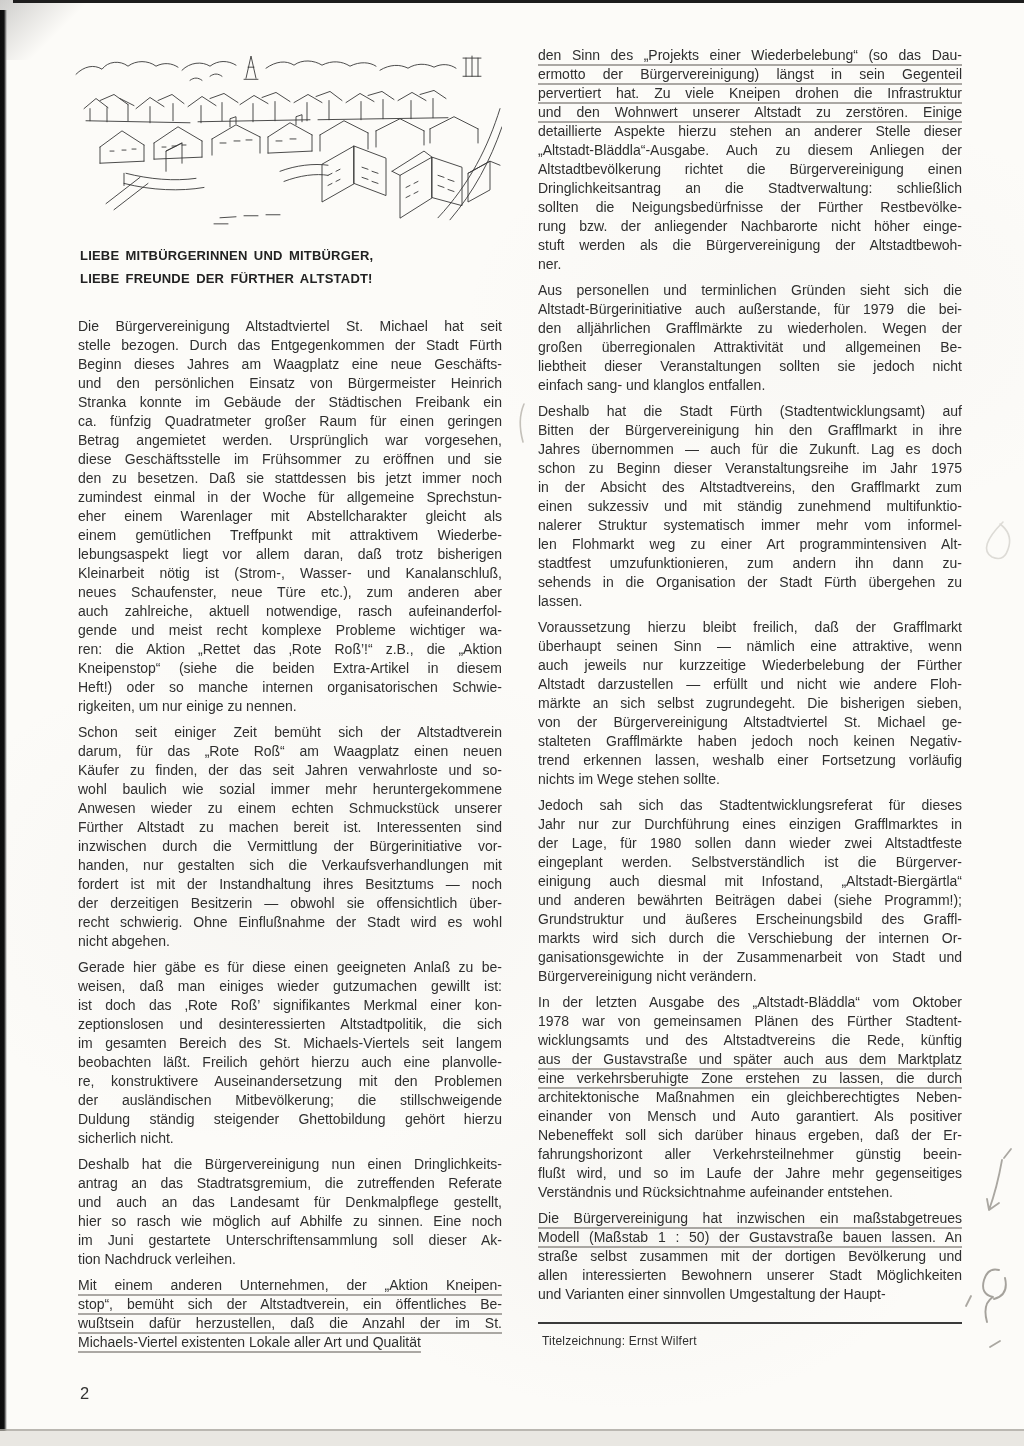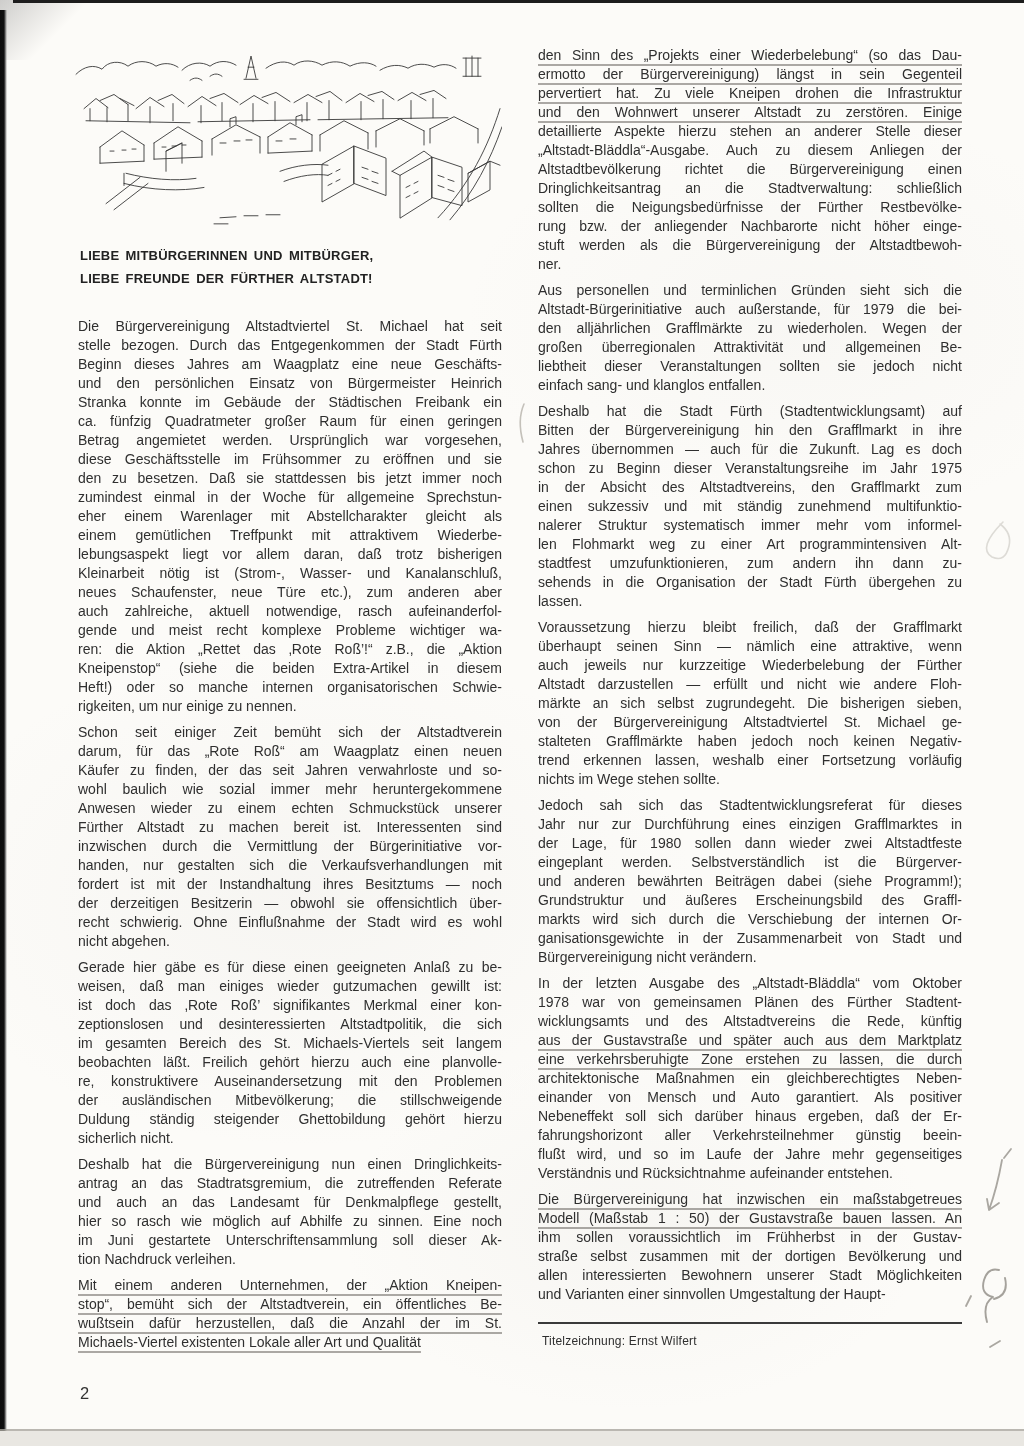--- a/index.html
+++ b/index.html
@@ -213,20 +213,21 @@
         <div class="line">von der Bürgervereinigung Altstadtviertel St. Michael ge-</div>
         <div class="line">stalteten Grafflmärkte haben jedoch noch keinen Negativ-</div>
         <div class="line">trend erkennen lassen, weshalb einer Fortsetzung vorläufig</div>
         <div class="line last">nichts im Wege stehen sollte.</div>
       </div>
       <div class="para">
         <div class="line">Jedoch sah sich das Stadtentwicklungsreferat für dieses</div>
         <div class="line">Jahr nur zur Durchführung eines einzigen Grafflmarktes in</div>
         <div class="line">der Lage, für 1980 sollen dann wieder zwei Altstadtfeste</div>
         <div class="line">eingeplant werden. Selbstverständlich ist die Bürgerver-</div>
+        <div class="line">einigung auch diesmal mit Infostand, „Altstadt-Biergärtla“</div>
         <div class="line">und anderen bewährten Beiträgen dabei (siehe Programm!);</div>
         <div class="line">Grundstruktur und äußeres Erscheinungsbild des Graffl-</div>
         <div class="line">markts wird sich durch die Verschiebung der internen Or-</div>
         <div class="line">ganisationsgewichte in der Zusammenarbeit von Stadt und</div>
         <div class="line last">Bürgervereinigung nicht verändern.</div>
       </div>
       <div class="para">
         <div class="line">In der letzten Ausgabe des „Altstadt-Bläddla“ vom Oktober</div>
         <div class="line">1978 war von gemeinsamen Plänen des Fürther Stadtent-</div>
         <div class="line">wicklungsamts und des Altstadtvereins die Rede, künftig</div>
@@ -235,21 +236,20 @@
         <div class="line">architektonische Maßnahmen ein gleichberechtigtes Neben-</div>
         <div class="line">einander von Mensch und Auto garantiert. Als positiver</div>
         <div class="line">Nebeneffekt soll sich darüber hinaus ergeben, daß der Er-</div>
         <div class="line">fahrungshorizont aller Verkehrsteilnehmer günstig beein-</div>
         <div class="line">flußt wird, und so im Laufe der Jahre mehr gegenseitiges</div>
         <div class="line last">Verständnis und Rücksichtnahme aufeinander entstehen.</div>
       </div>
       <div class="para">
         <div class="line u">Die Bürgervereinigung hat inzwischen ein maßstabgetreues</div>
         <div class="line u">Modell (Maßstab 1 : 50) der Gustavstraße bauen lassen. An</div>
-        <div class="line">ihm sollen voraussichtlich im Frühherbst in der Gustav-</div>
         <div class="line">straße selbst zusammen mit der dortigen Bevölkerung und</div>
         <div class="line">allen interessierten Bewohnern unserer Stadt Möglichkeiten</div>
         <div class="line last">und Varianten einer sinnvollen Umgestaltung der Haupt-</div>
       </div>
     </div>
 
   <div class="footer-divider"></div>
   <div class="footer-credit">Titelzeichnung: Ernst Wilfert</div>
   <div class="page-number">2</div>
 

